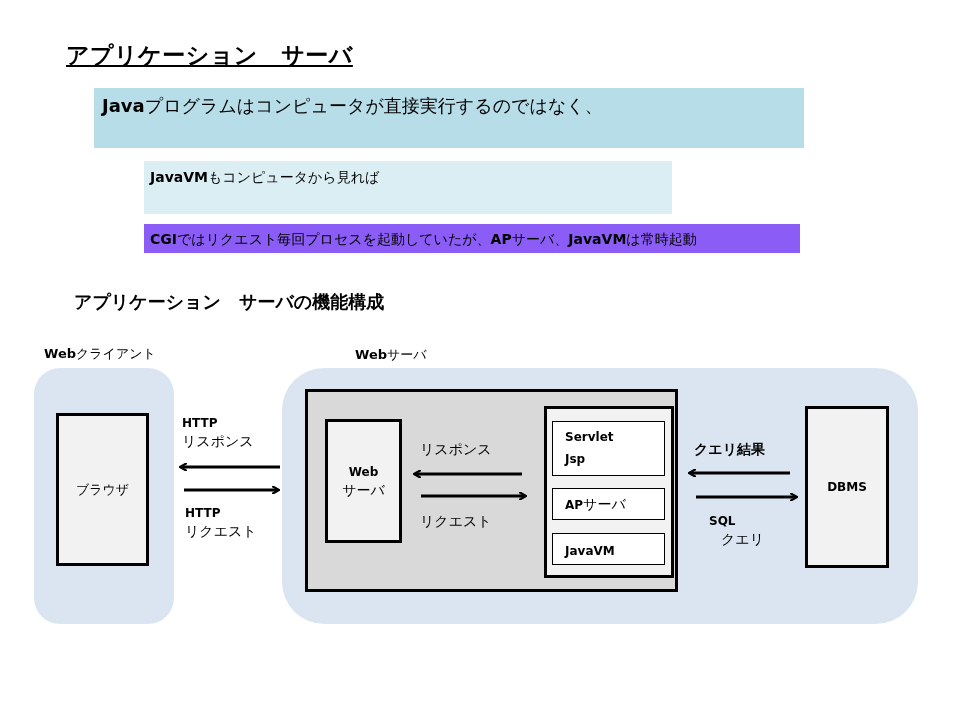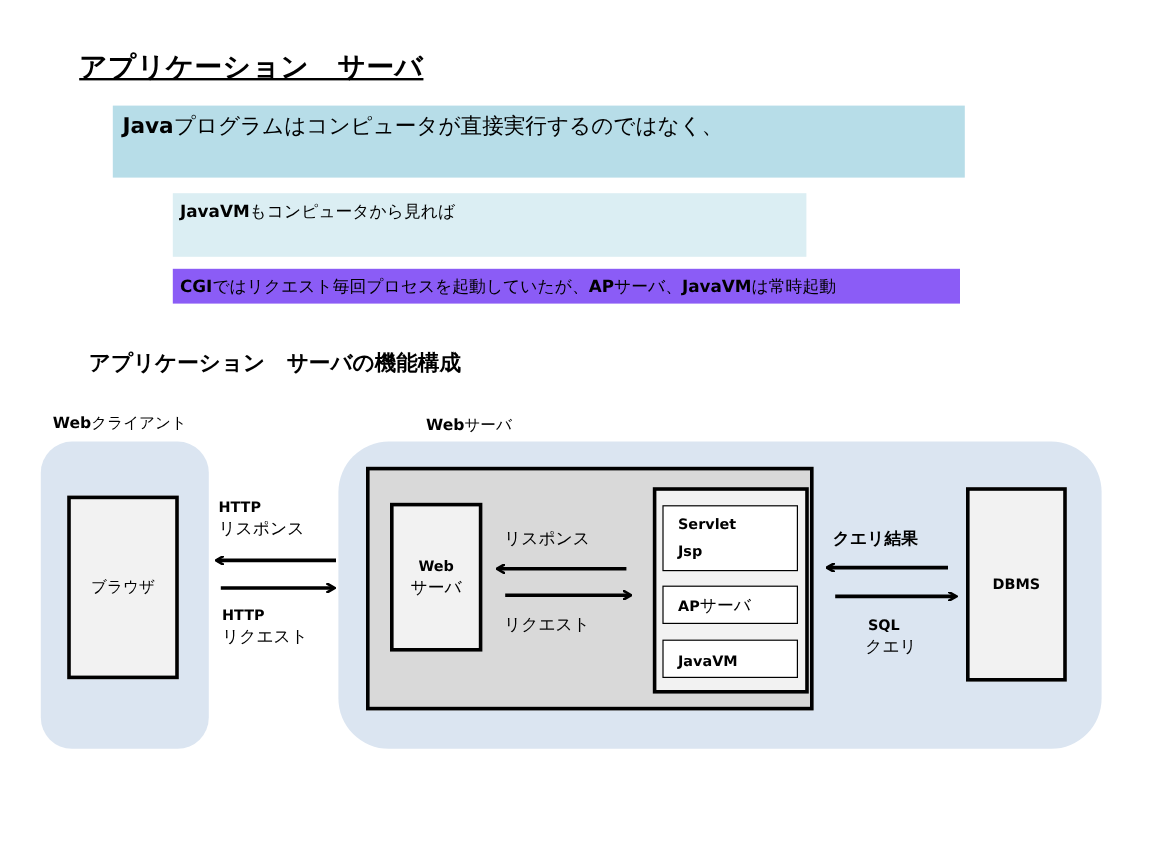--- a/index.html
+++ b/index.html
@@ -117,21 +117,21 @@
 </div>
 <div class="abs" style="left:185px; top:504px;">
   <div class="label-bold">HTTP</div>
   <div class="label" style="font-size:14px;">リクエスト</div>
 </div>
 
 <div class="abs label" style="left:420px; top:440px; font-size:14px;">リスポンス</div>
 <div class="abs label" style="left:420px; top:512px; font-size:14px;">リクエスト</div>
 
 <div class="abs label" style="left:694px; top:440px; font-size:14px;font-weight:bold;">クエリ結果</div>
-<div class="abs" style="left:709px; top:512px;text-align:center;">
+<div class="abs" style="left:709px; top:512px;">
   <div class="label-bold">SQL</div>
   <div class="label" style="font-size:14px; padding-left:12px;">クエリ</div>
 </div>
 
 <svg class="arrows" viewBox="0 0 960 720">
   <defs>
     <marker id="ah" markerWidth="8" markerHeight="8" refX="6" refY="4" orient="auto" markerUnits="userSpaceOnUse">
       <path d="M0,0 L7,4 L0,8" fill="none" stroke="#000" stroke-width="2.2"></path>
     </marker>
   </defs>

